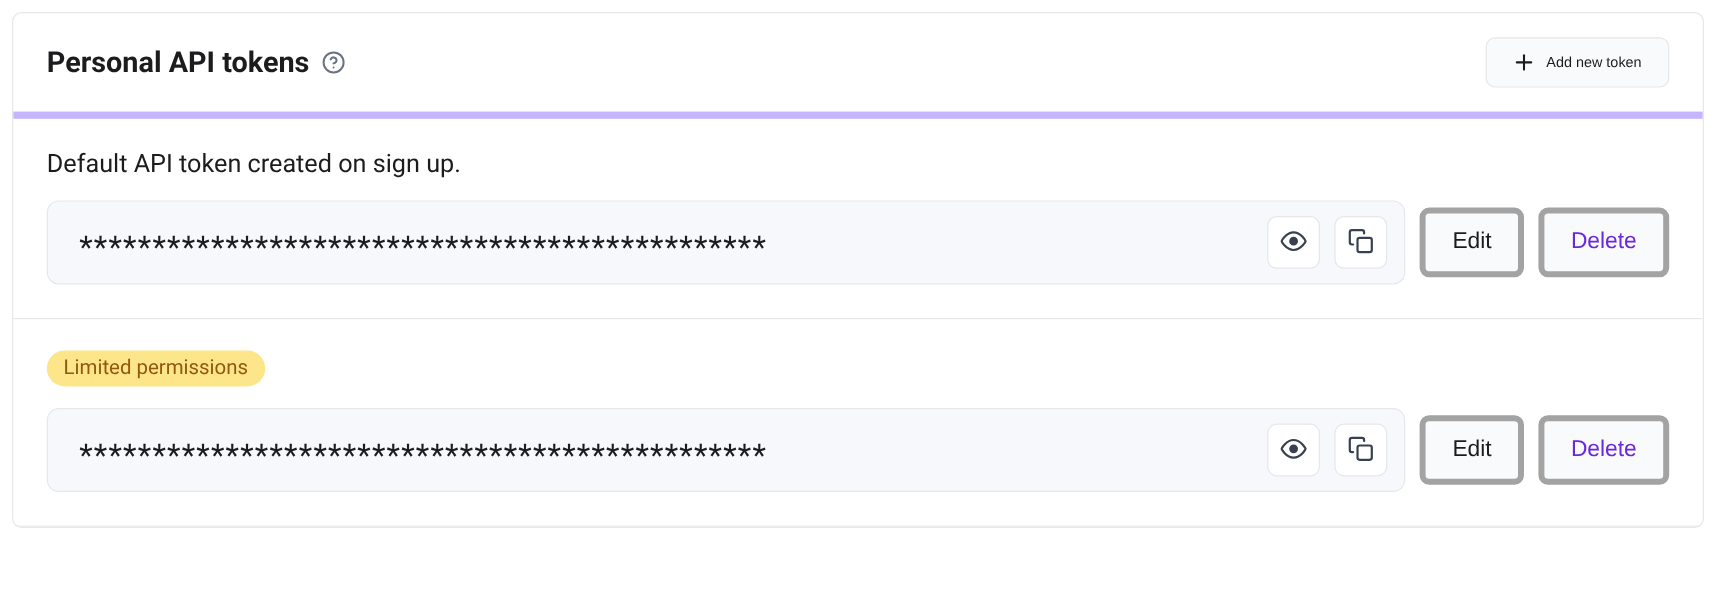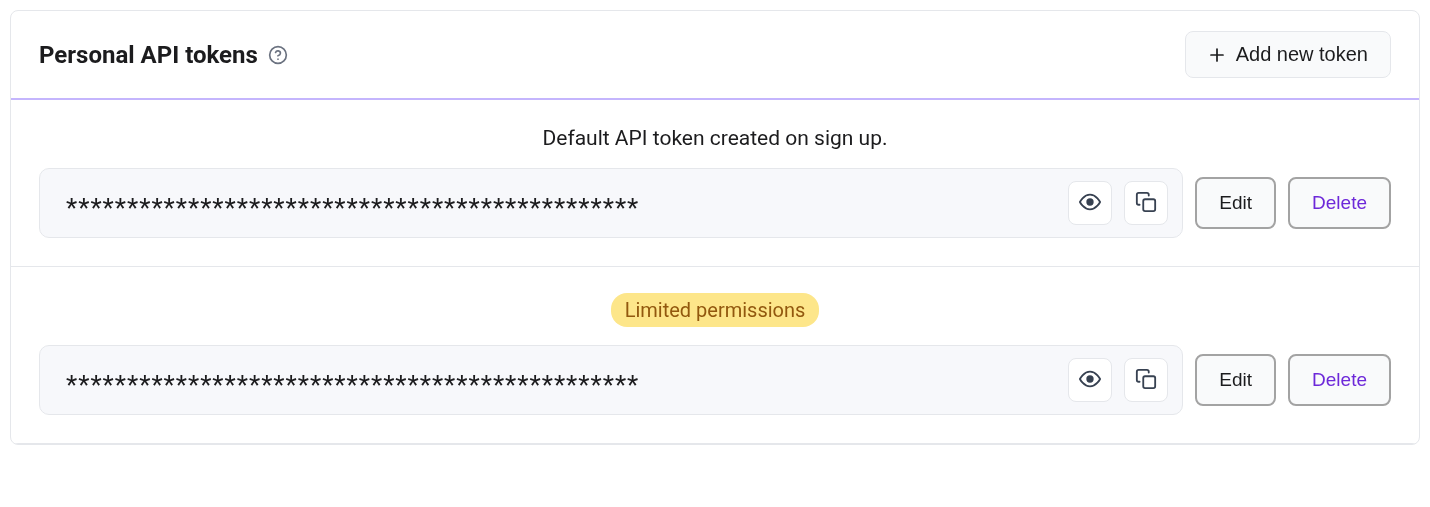--- a/index.html
+++ b/index.html
@@ -16,21 +16,21 @@
     .panel {
       border: 1px solid #e5e7eb;
       border-radius: 8px;
       margin: 10px;
       overflow: hidden;
     }
     .panel-header {
       display: flex;
       justify-content: space-between;
       padding: 20px 28px;
-      border-bottom: 2px solid #c4b5fd;
+      border-bottom: 6px solid #c4b5fd;
     }
     .panel-title-wrap {
       display: flex;
       align-items: center;
       gap: 10px;
     }
     .panel-title {
       font-size: 24px;
       font-weight: 700;
       color: #1c1c1e;
@@ -44,52 +44,51 @@
       justify-content: center;
     }
     .add-button {
       display: flex;
       align-items: center;
       gap: 10px;
       padding: 11px 22px;
       background: #f9fafb;
       border: 1px solid #e5e7eb;
       border-radius: 8px;
-      font-size: 20px;
+      font-size: 12px;
       font-weight: 500;
       color: #1c1c1e;
       cursor: pointer;
     }
     .plus-icon {
       width: 18px;
       height: 18px;
       color: #1c1c1e;
     }
     .token-item {
       padding: 26px 28px 28px 28px;
       border-bottom: 1px solid #e5e7eb;
     }
     .token-label-row {
       display: flex;
       align-items: center;
       gap: 18px;
       margin-bottom: 18px;
-      justify-content: center;
     }
     .token-label {
       font-size: 21px;
       font-weight: 400;
       color: #1c1c1e;
     }
     .badge {
       background: #fde68a;
       color: #92580e;
       padding: 5px 14px;
       border-radius: 16px;
-      font-size: 20px;
+      font-size: 17px;
       font-weight: 400;
     }
     .token-row {
       display: flex;
       align-items: center;
       gap: 12px;
     }
     .token-field {
       flex: 1;
       display: flex;
@@ -123,21 +122,21 @@
       cursor: pointer;
       color: #374151;
     }
     .icon-btn svg {
       width: 22px;
       height: 22px;
     }
     .text-btn {
       padding: 13px 22px;
       background: #f9fafb;
-      border: 2px solid #a3a3a3;
+      border: 5px solid #a3a3a3;
       border-radius: 8px;
       font-size: 19px;
       font-weight: 500;
       cursor: pointer;
       color: #1c1c1e;
     }
     .text-btn.danger {
       color: #6d28d9;
     }
   </style>

